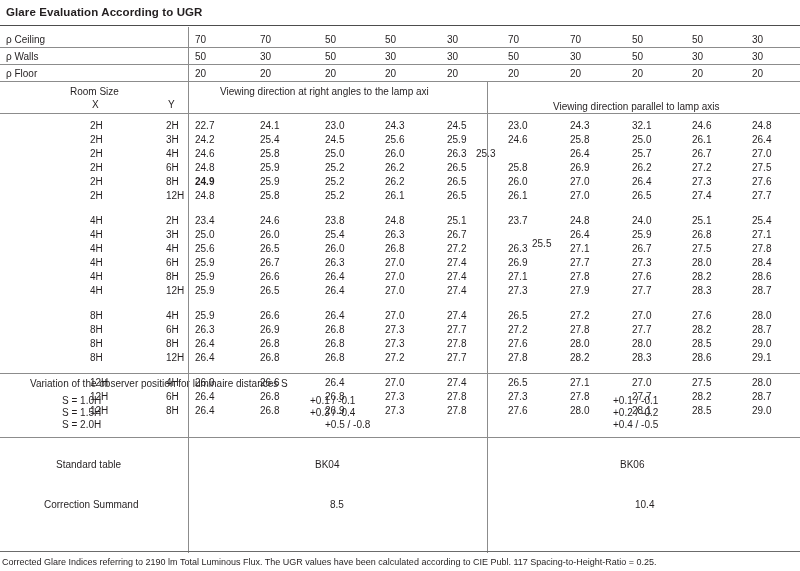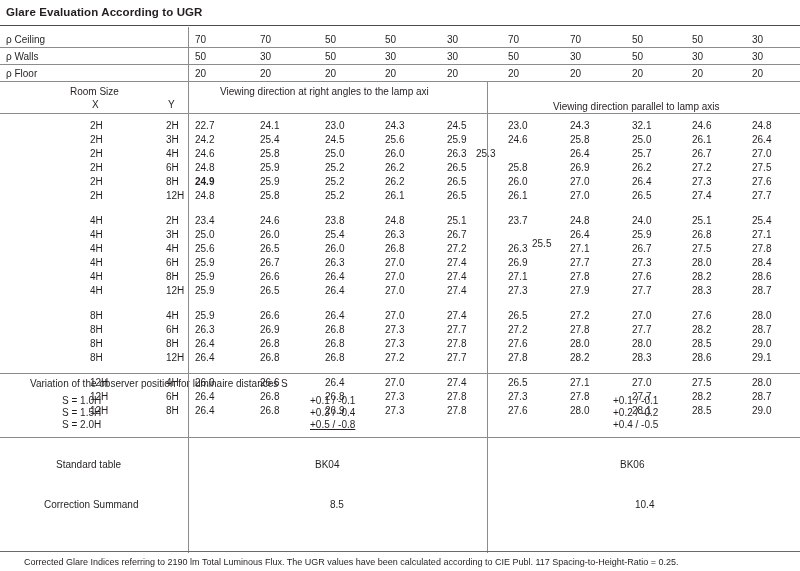--- a/index.html
+++ b/index.html
@@ -59,21 +59,21 @@
     font-size: 10px;
     white-space: nowrap;
   }
   .hdr-group {
     position: absolute;
     font-size: 10px;
     white-space: nowrap;
   }
   .footer {
     position: absolute;
-    left: 24px;
+    left: 2px;
     font-size: 9px;
     white-space: nowrap;
   }
   .sect-lbl {
     position: absolute;
     font-size: 10px;
     white-space: nowrap;
   }
 </style>
 </head>
@@ -358,21 +358,21 @@
       <div class="num" style="left: 752px; top: 405px;">29.0</div>
       <div class="rule thin" style="top: 373px;"></div>
       <div class="lbl" style="left: 6px; top: 378px; margin-left: 24px;">Variation of the observer position for luminaire distances S</div>
       <div class="num" style="left: 62px; top: 395px;">S = 1.0H</div>
       <div class="num" style="left: 310px; top: 395px;">+0.1 / -0.1</div>
       <div class="num" style="left: 613px; top: 395px;">+0.1 / -0.1</div>
       <div class="num" style="left: 62px; top: 407px;">S = 1.5H</div>
       <div class="num" style="left: 310px; top: 407px;">+0.3 / -0.4</div>
       <div class="num" style="left: 613px; top: 407px;">+0.2 / -0.2</div>
       <div class="num" style="left: 62px; top: 419px;">S = 2.0H</div>
-      <div class="num" style="left: 310px; top: 419px; text-decoration: underline;">+0.5 / -0.8</div>
+      <div class="num" style="left: 325px; top: 419px;">+0.5 / -0.8</div>
       <div class="num" style="left: 613px; top: 419px;">+0.4 / -0.5</div>
       <div class="rule thin" style="top: 437px;"></div>
       <div class="sect-lbl" style="left: 56px; top: 459px;">Standard table</div>
       <div class="num" style="left: 315px; top: 459px;">BK04</div>
       <div class="num" style="left: 620px; top: 459px;">BK06</div>
       <div class="sect-lbl" style="left: 44px; top: 499px;">Correction Summand</div>
       <div class="num" style="left: 330px; top: 499px;">8.5</div>
       <div class="num" style="left: 635px; top: 499px;">10.4</div>
       <div class="vrule" style="left: 188px; top: 27px; height: 526px;"></div>
       <div class="vrule" style="left: 487px; top: 82px; height: 471px;"></div>

